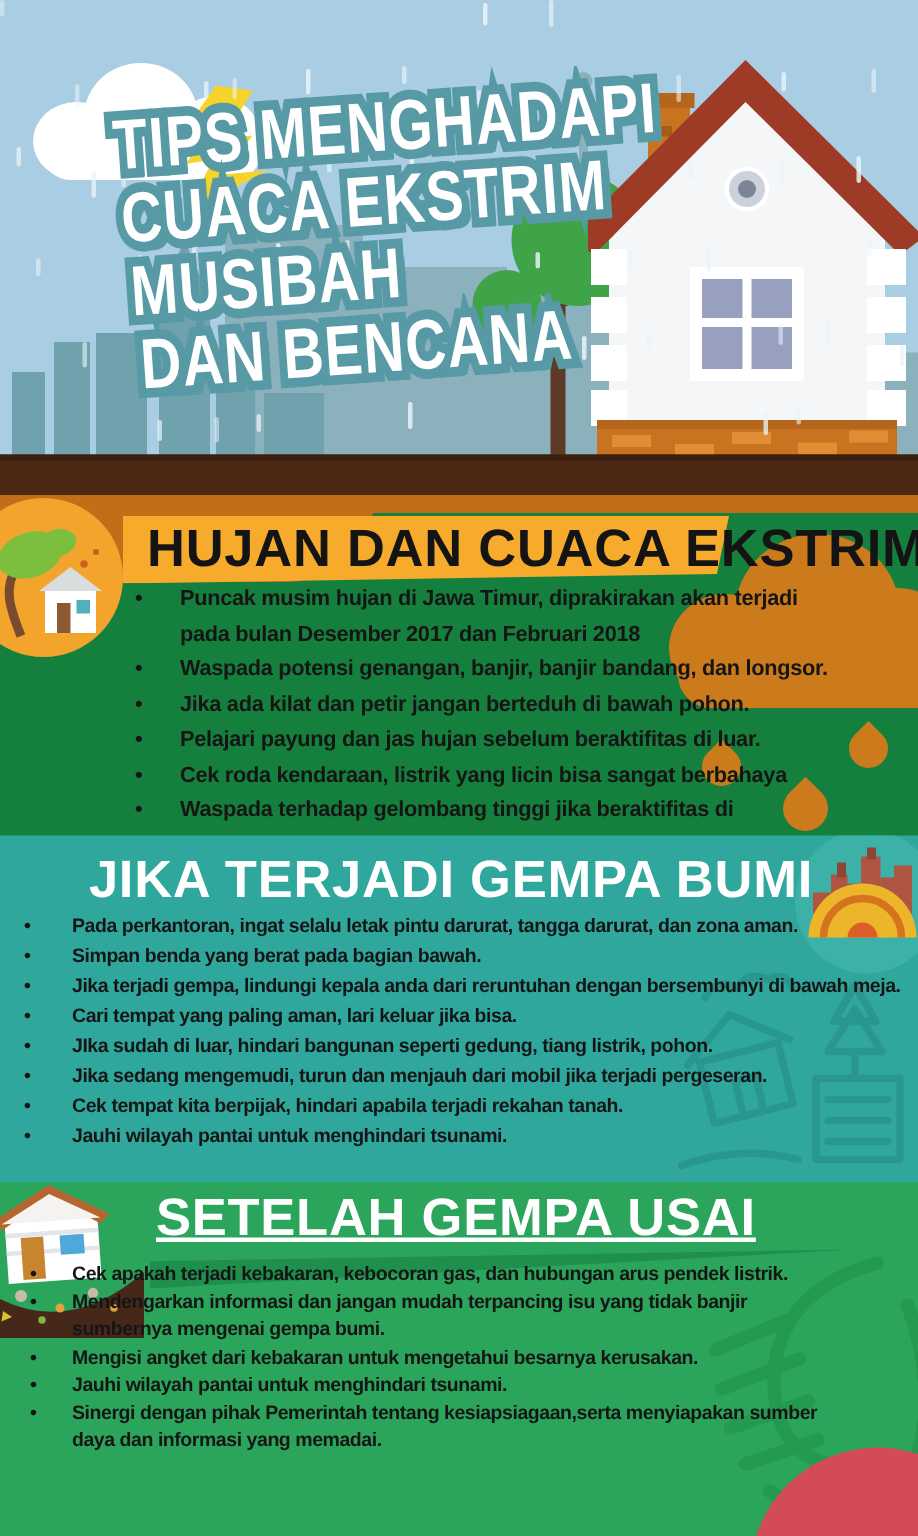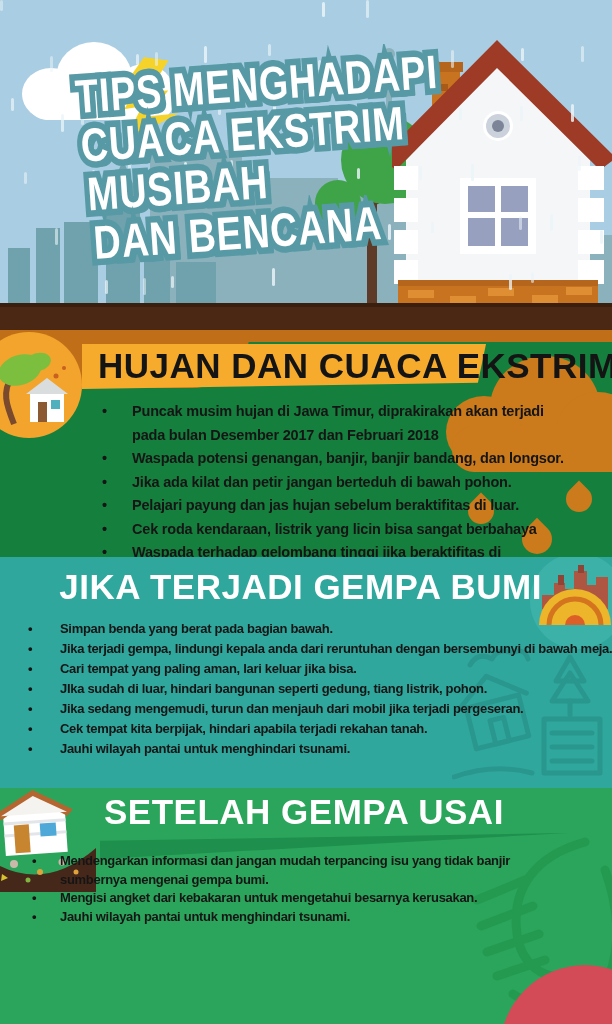--- a/index.html
+++ b/index.html
@@ -47,27 +47,27 @@
     clip-path:polygon(0 0,100% 0,98% 86%,0 100%);
   }
   .sec-header{
     position:relative;color:#141414;font-weight:700;font-size:35px;line-height:44px;
     letter-spacing:.5px;white-space:nowrap;transform:scaleX(.8);transform-origin:left top;
   }
   .hujan-header{position:absolute;left:98px;top:14px;}
   .gempa-header{position:absolute;right:70px;top:8px;}
   .gempa-header .sec-header{color:#FFFFFF;transform-origin:right top;}
   .setelah-header{position:absolute;left:104px;top:2px;}
-  .setelah-header .sec-header{color:#FFFFFF;}
+  .setelah-header .sec-header{color:#FFFFFF;text-decoration:underline;}
   .setelah-swoosh{
     position:absolute;left:100px;top:45px;width:468px;height:26px;background:#1E8F4D;
     clip-path:polygon(0 30%,100% 0,0 100%);
   }
 
-  ul.bullets{list-style:none;margin:12px;padding:0;position:absolute;}
+  ul.bullets{list-style:none;margin:0;padding:0;position:absolute;}
   ul.bullets li{position:relative;color:#151515;font-weight:700;}
   ul.bullets li::before{content:"\2022";position:absolute;left:0;top:0;}
   .hujan-bullets{left:90px;top:58px;width:468px;}
   .hujan-bullets li{font-size:14.5px;line-height:23.5px;padding-left:30px;letter-spacing:-.2px;}
   .gempa-bullets{left:16px;top:50px;width:586px;}
   .gempa-bullets li{font-size:13px;line-height:20px;padding-left:32px;letter-spacing:-.3px;}
   .setelah-bullets{left:20px;top:52px;width:525px;}
   .setelah-bullets li{font-size:13px;line-height:18.5px;padding-left:28px;letter-spacing:-.3px;}
 
   
@@ -313,20 +313,21 @@
         <line x1="100" y1="126" x2="140" y2="126"></line>
         <path d="M2,142 q40,-14 78,-4"></path>
       </g>
     </svg>
 
     <div class="gempa-header">
       <span class="sec-header">JIKA TERJADI GEMPA BUMI</span>
     </div>
 
     <ul class="bullets gempa-bullets">
+        <li>Pada perkantoran, ingat selalu letak pintu darurat, tangga darurat, dan zona aman.</li>
         <li>Simpan benda yang berat pada bagian bawah.</li>
         <li>Jika terjadi gempa, lindungi kepala anda dari reruntuhan dengan bersembunyi di bawah meja.</li>
         <li>Cari tempat yang paling aman, lari keluar jika bisa.</li>
         <li>JIka sudah di luar, hindari bangunan seperti gedung, tiang listrik, pohon.</li>
         <li>Jika sedang mengemudi, turun dan menjauh dari mobil jika terjadi pergeseran.</li>
         <li>Cek tempat kita berpijak, hindari apabila terjadi rekahan tanah.</li>
         <li>Jauhi wilayah pantai untuk menghindari tsunami.</li>
       </ul>
   </div>
 
@@ -365,19 +366,21 @@
       <path d="M18,86 l6,4 l-7,3 z" fill="#D8C22E"></path>
       <circle cx="92" cy="84" r="2.5" fill="#E0A33C"></circle>
     </svg>
 
     <div class="setelah-swoosh"></div>
     <div class="setelah-header">
       <span class="sec-header">SETELAH GEMPA USAI</span>
     </div>
 
     <ul class="bullets setelah-bullets">
+        <li>Cek apakah terjadi kebakaran, kebocoran gas, dan hubungan arus pendek listrik.</li>
         <li>Mendengarkan informasi dan jangan mudah terpancing isu yang tidak banjir sumbernya  mengenai gempa bumi.</li>
         <li>Mengisi angket dari kebakaran untuk mengetahui besarnya kerusakan.</li>
         <li>Jauhi wilayah pantai untuk menghindari tsunami.</li>
+        <li>Sinergi dengan pihak Pemerintah tentang kesiapsiagaan,serta menyiapakan sumber daya dan informasi yang memadai.</li>
       </ul>
   </div>
 
 </div>
 
 </body></html>

